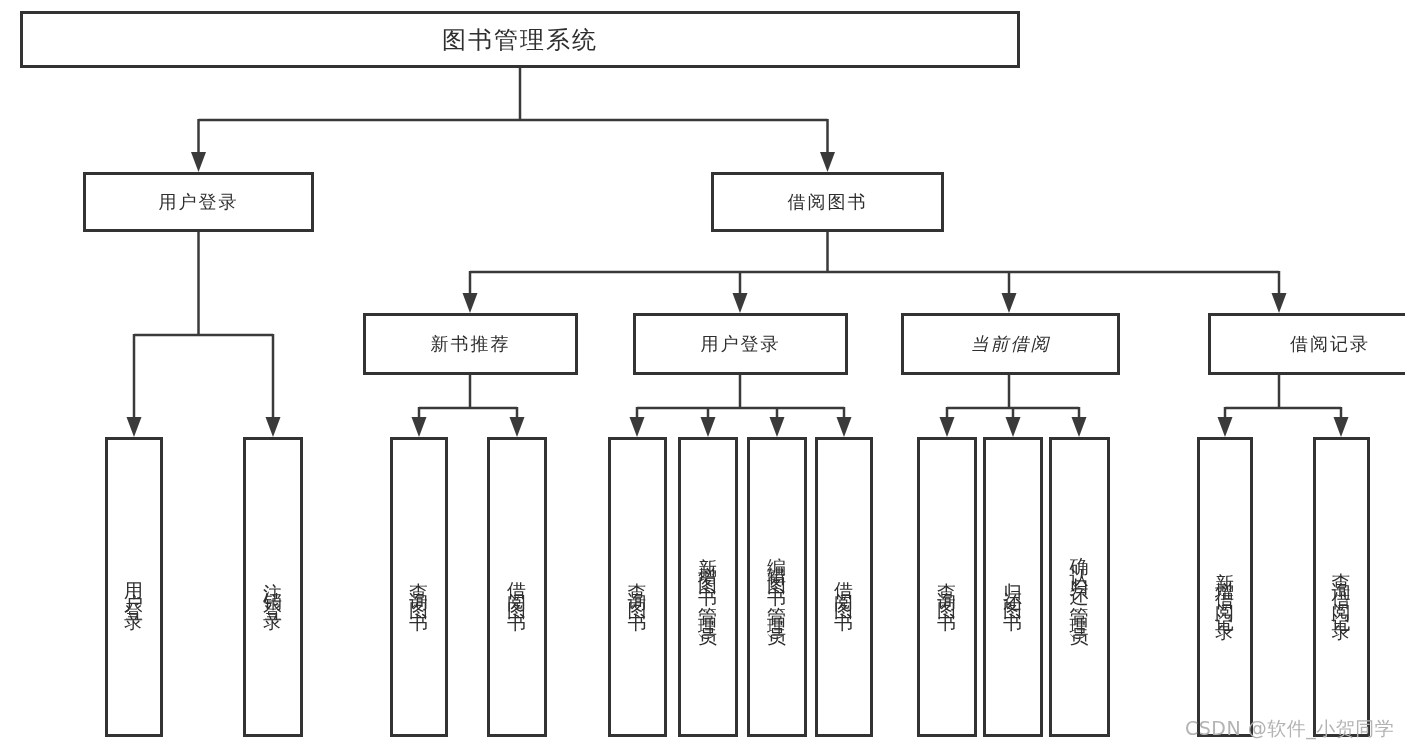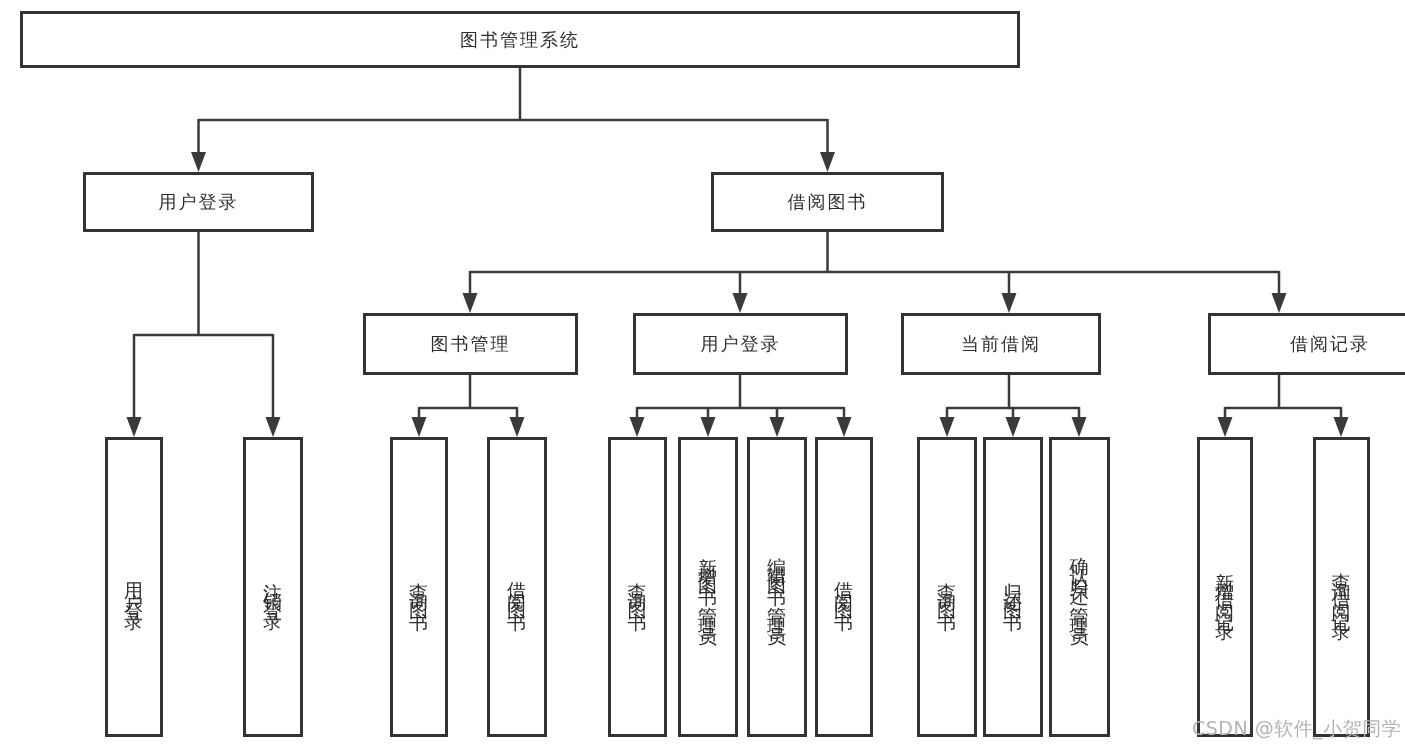--- a/index.html
+++ b/index.html
@@ -39,38 +39,37 @@
     display: flex;
     align-items: center;
     justify-content: center;
   }
   .h-node {
     font-size: 18px;
     letter-spacing: 2px;
     white-space: nowrap;
   }
   .root-node {
-    font-size: 18px;
+    font-size: 24px;
   }
   .v-node {
     writing-mode: vertical-rl;
     text-orientation: mixed;
     font-size: 19px;
     letter-spacing: 10px;
     line-height: 1;
   }
   .watermark {
     position: absolute;
     left: 1185px;
     top: 716px;
     font-size: 19px;
     color: #b3b3b3;
     white-space: nowrap;
     letter-spacing: 0.5px;
-    margin-left: 7px;
   }
 </style>
 </head>
 <body>
 
 <div class="canvas">
 
   <svg class="edges" viewBox="0 0 1405 747">
 
     <g>
@@ -145,23 +144,23 @@
       <line x1="1341" y1="407" x2="1341" y2="419"></line>
       <polygon points="1333.5,417 1348.5,417 1341,437"></polygon>
     </g>
   </svg>
 
   <div class="node h-node root-node" style="left:20px; top:11px; width:1000px; height:57px;">图书管理系统</div>
 
   <div class="node h-node" style="left:83px; top:172px; width:231px; height:60px;">用户登录</div>
   <div class="node h-node" style="left:711px; top:172px; width:233px; height:60px;">借阅图书</div>
 
-  <div class="node h-node" style="left:363px; top:313px; width:215px; height:62px;">图书管理</div>
+  <div class="node h-node" style="left:363px; top:313px; width:215px; height:62px;">新书推荐</div>
   <div class="node h-node" style="left:633px; top:313px; width:215px; height:62px;">用户登录</div>
-  <div class="node h-node" style="left:901px; top:313px; width:200px; height:62px;">当前借阅</div>
+  <div class="node h-node" style="left:901px; top:313px; width:219px; height:62px;font-style:italic;">当前借阅</div>
   <div class="node h-node" style="left:1208px; top:313px; width:244px; height:62px;">借阅记录</div>
 
   <div class="node v-node" style="left:105px; top:437px; width:58px; height:300px;">用户登录</div>
   <div class="node v-node" style="left:243px; top:437px; width:60px; height:300px;">注销登录</div>
 
   <div class="node v-node" style="left:390px; top:437px; width:58px; height:300px;">查询图书</div>
   <div class="node v-node" style="left:487px; top:437px; width:60px; height:300px;">借阅图书</div>
 
   <div class="node v-node" style="left:608px; top:437px; width:59px; height:300px;">查询图书</div>
   <div class="node v-node" style="left:678px; top:437px; width:60px; height:300px;">新增图书（管理员）</div>

